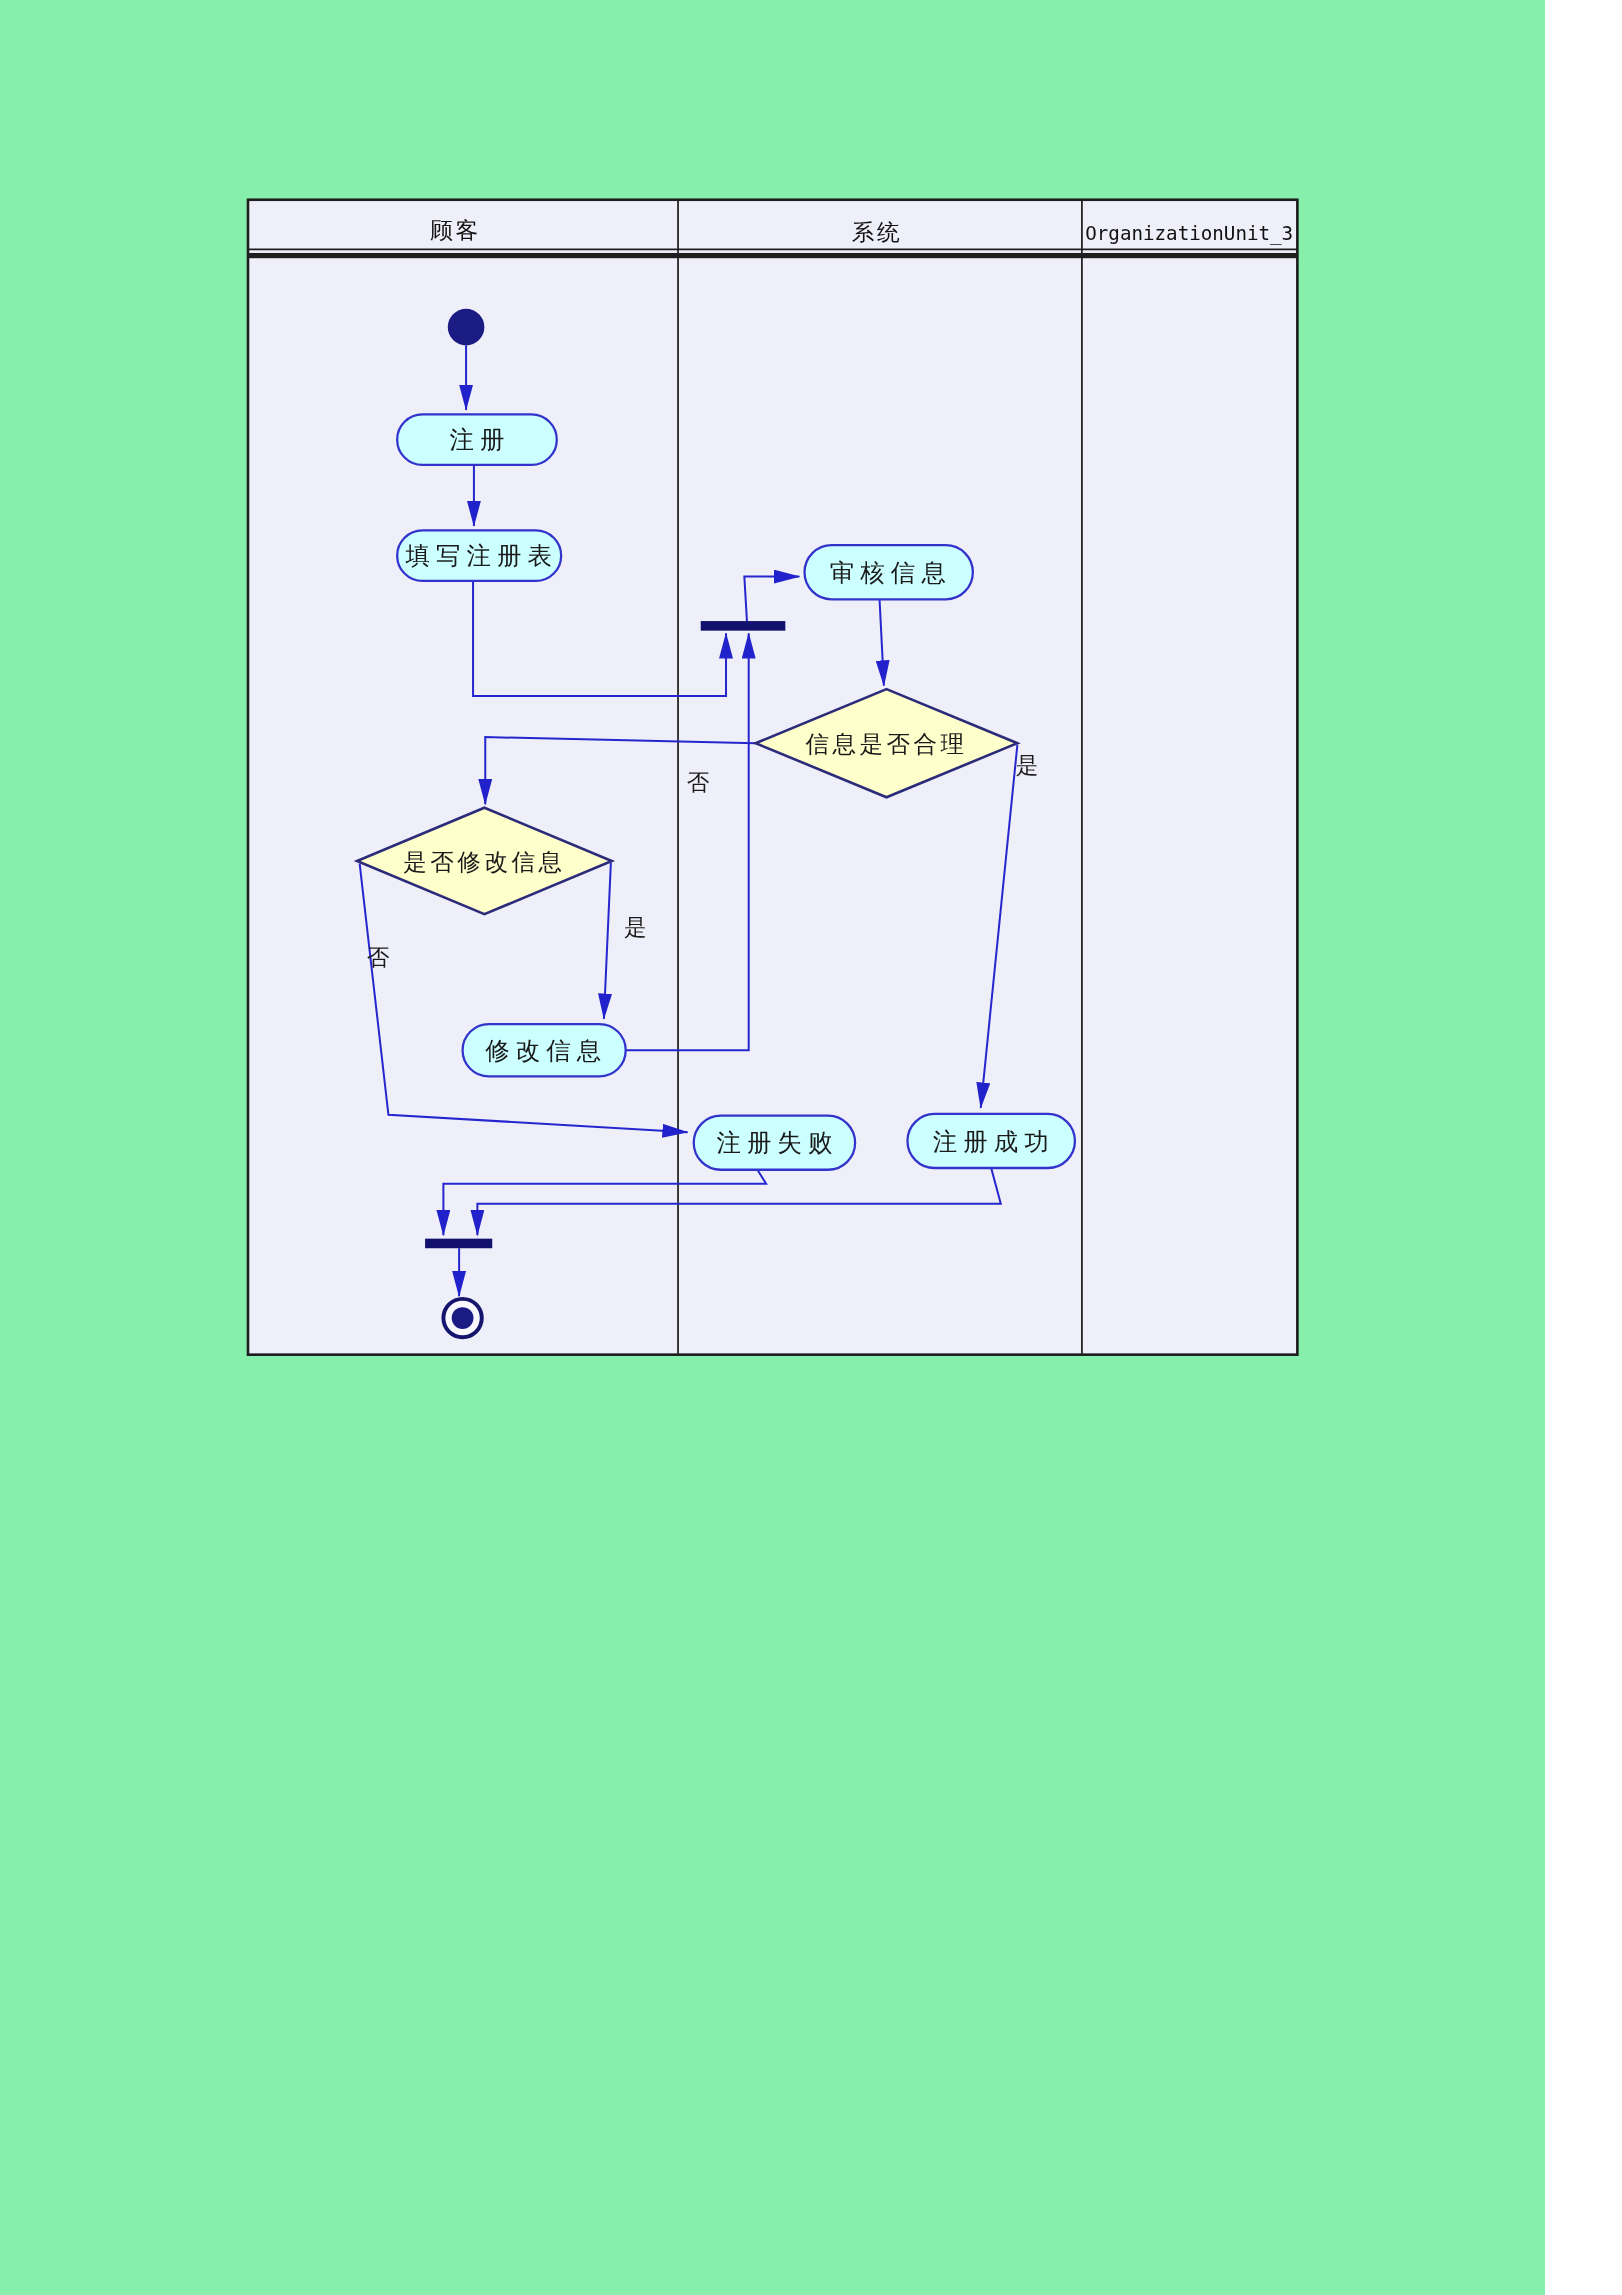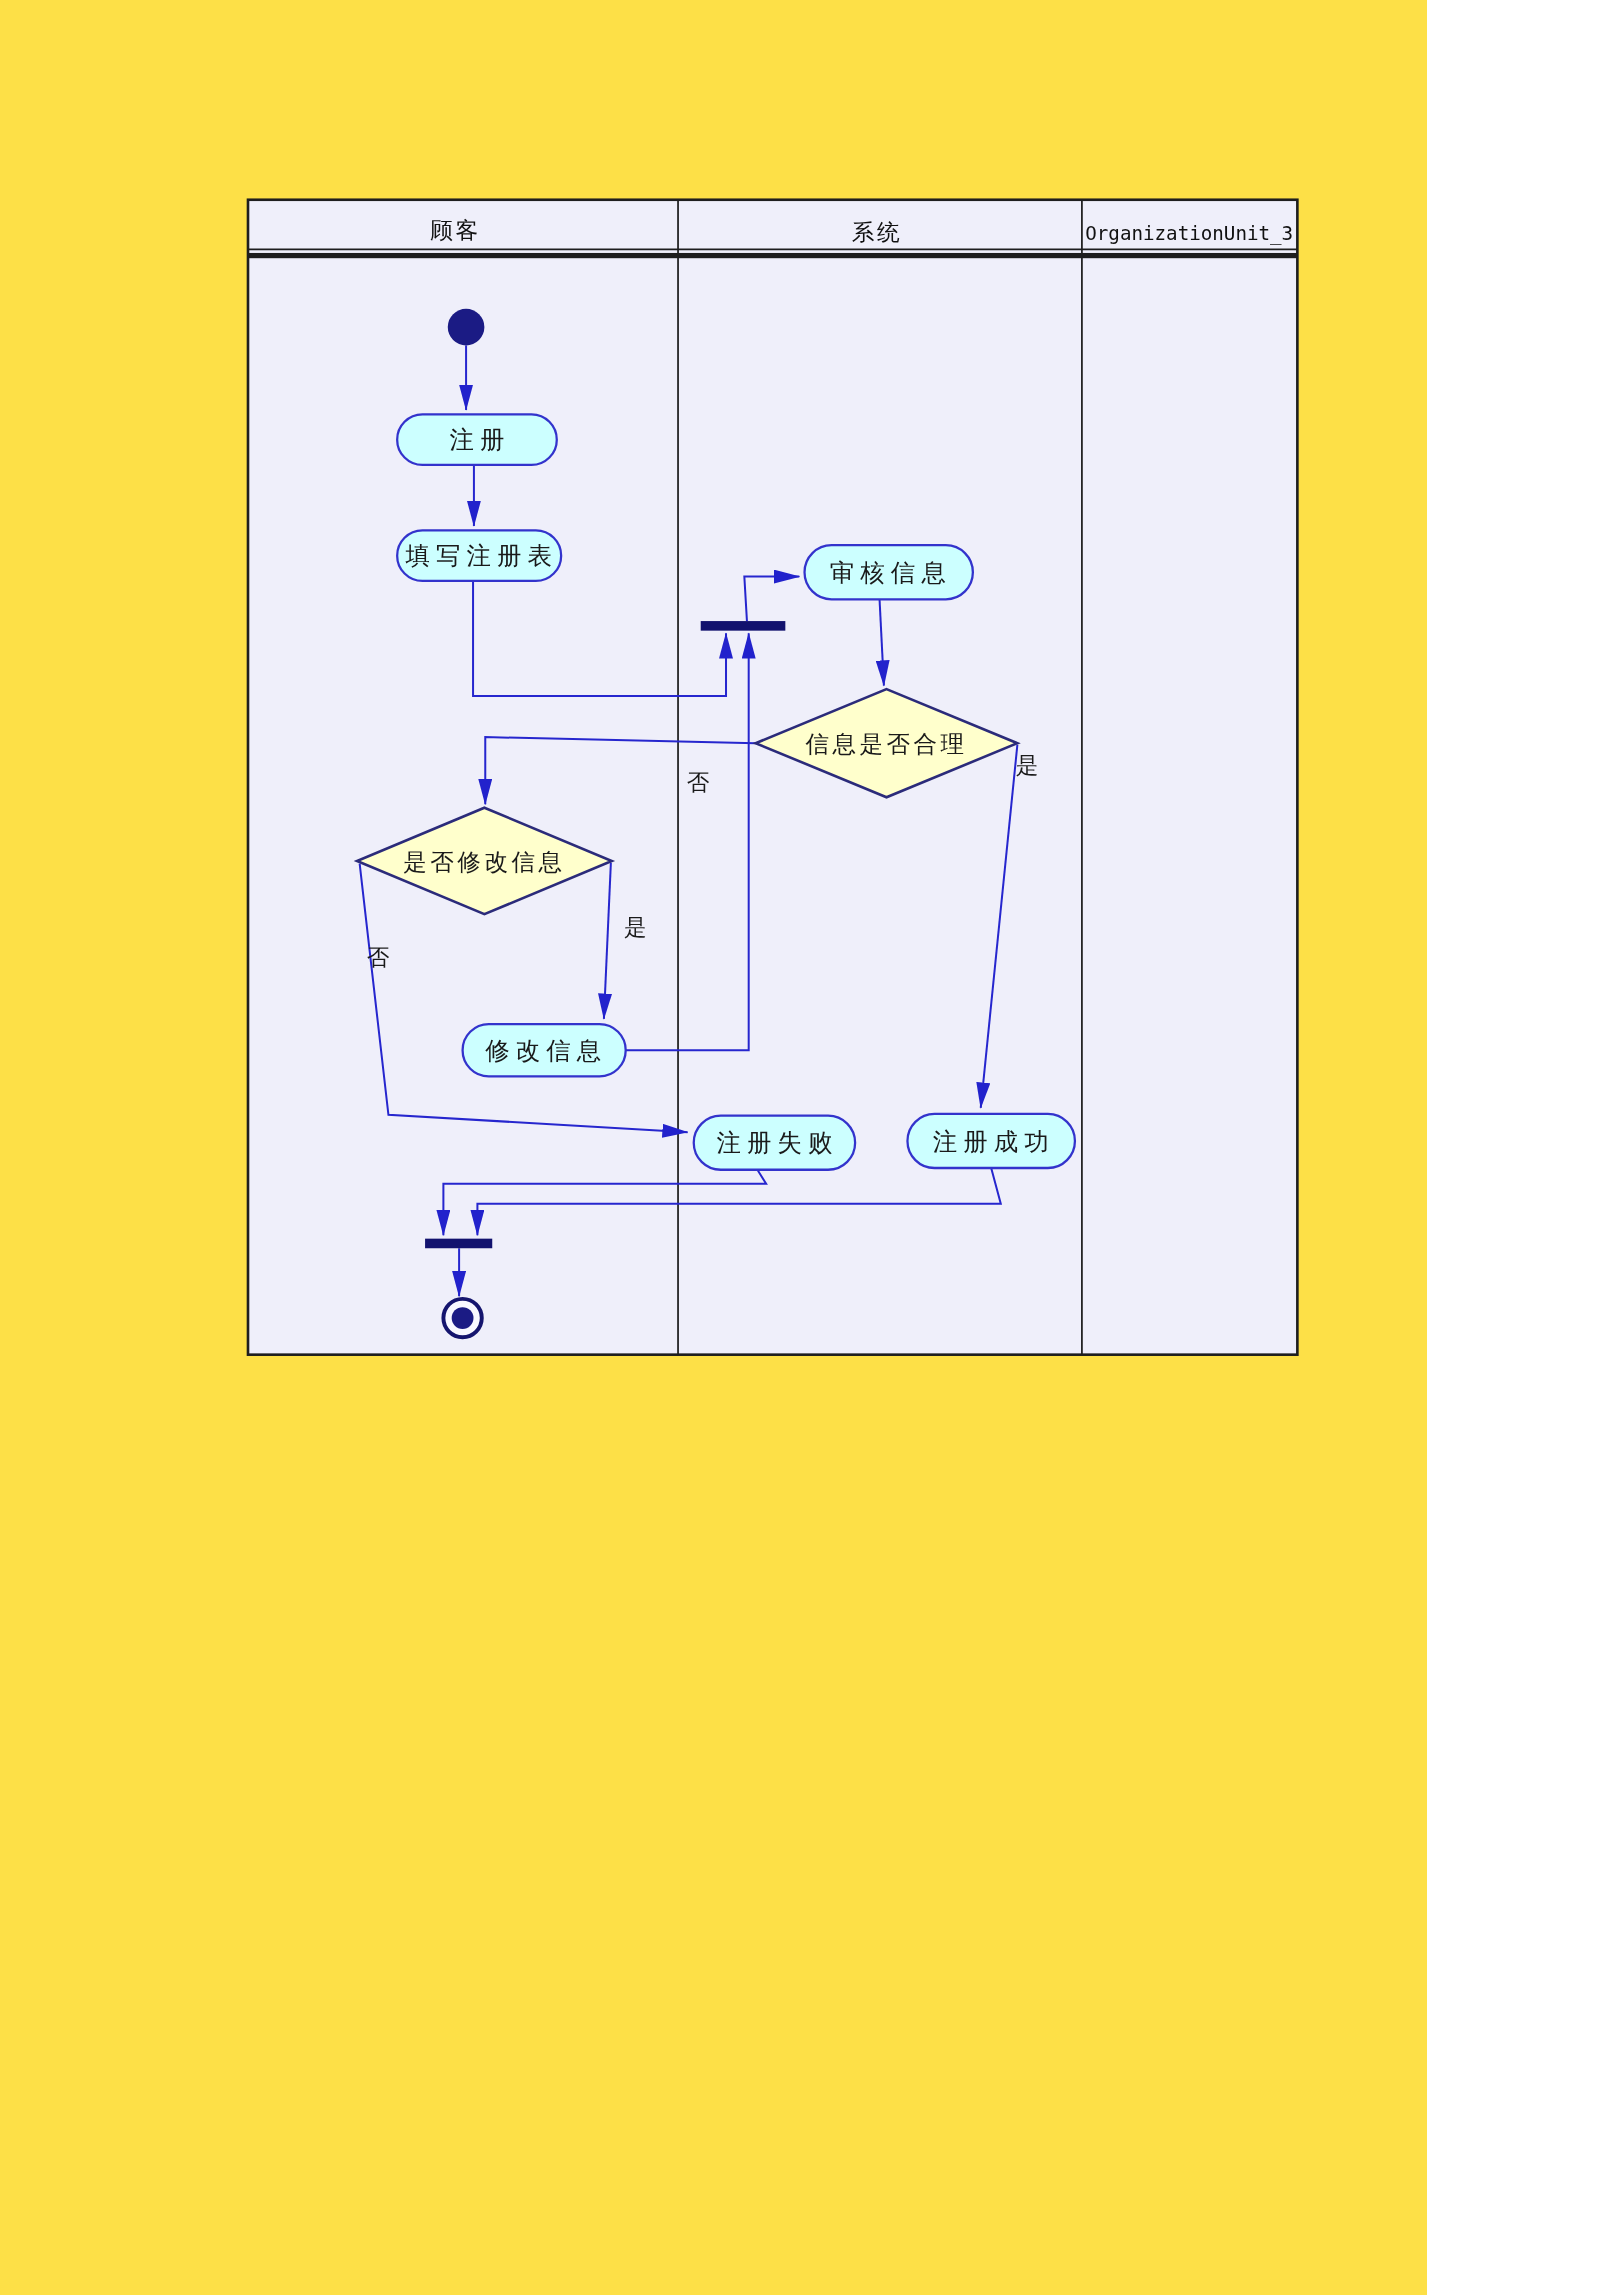--- a/index.html
+++ b/index.html
@@ -1,20 +1,20 @@
 <!DOCTYPE html>
 <html style="font-size:14px"><head>
 <meta charset="utf-8">
 <style>
   html, body { margin: 0; padding: 0; background: #ffffff; }
   .page {
     position: relative;
-    width: 1427px;
+    width: 1545px;
     height: 2295px;
-    background: #fde047;
+    background: #86efac;
     font-family: "Liberation Serif", "DejaVu Serif", serif;
   }
   svg { position: absolute; left: 0; top: 0; }
   .lane-line   { stroke: #1e1e1e; stroke-width: 2; }
   .table-frame { fill: none; stroke: #1e1e1e; stroke-width: 3; }
   .edge {
     fill: none;
     stroke: #2626ce;
     stroke-width: 2.3;
   }

